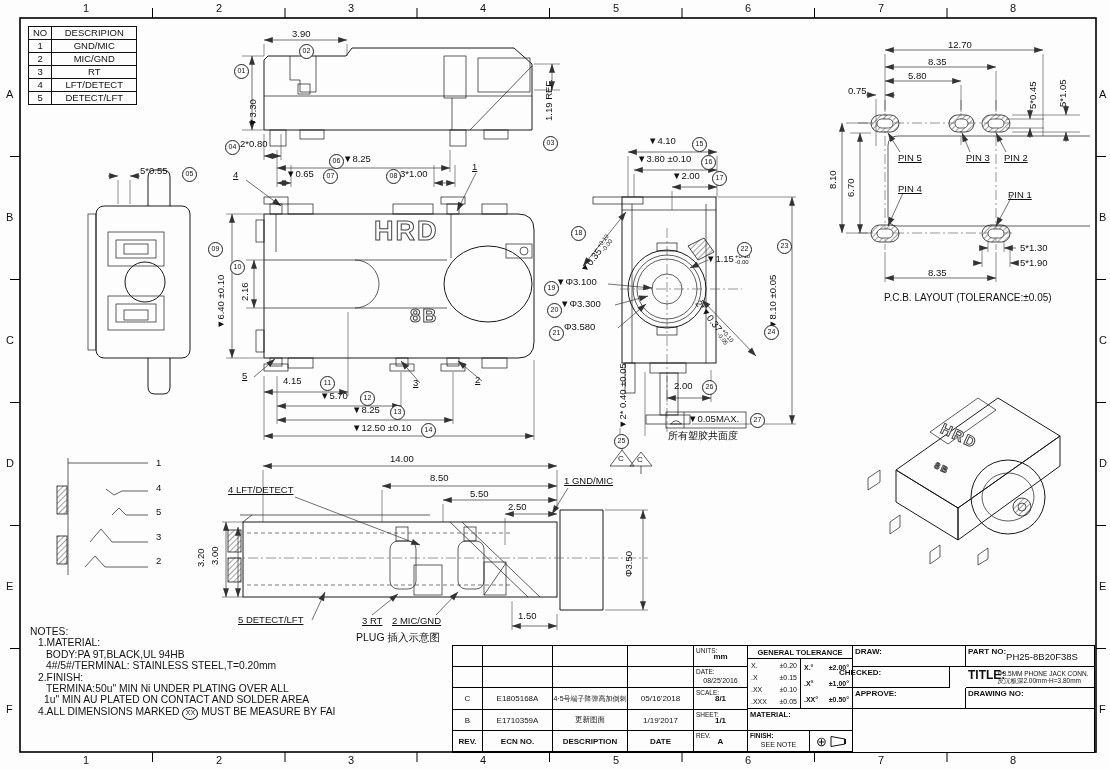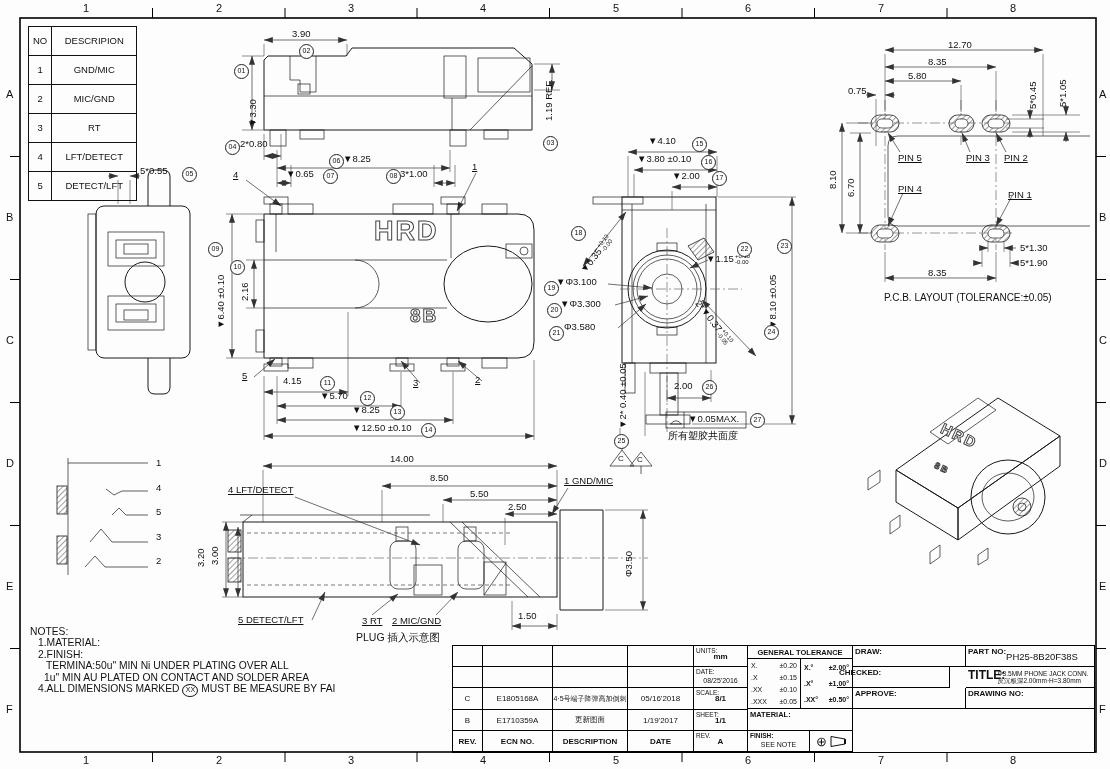--- a/index.html
+++ b/index.html
@@ -10,21 +10,21 @@
   .ul{text-decoration:underline}
   .v{transform:rotate(-90deg);transform-origin:0 100%}
   .bub{position:absolute;width:13px;height:13px;border:1px solid #222;border-radius:50%;font-size:7px;line-height:12px;text-align:center;background:#fdfdfd}
   .tol{display:inline-block;vertical-align:-2px;margin-left:1px;font-size:6px;line-height:6px}
   .tol span{display:block}
   .outline{color:#fff;-webkit-text-stroke:1px #444;font-weight:bold;letter-spacing:2px}
   .notes{position:absolute;left:30px;top:626px;font-size:10.3px;line-height:11.4px}
   .notes div{white-space:nowrap}
   .xx{display:inline-block;border:1px solid #111;border-radius:50%;min-width:14px;height:11px;line-height:10px;font-size:7px;text-align:center;vertical-align:0}
   .pintab{position:absolute;left:28px;top:26px;border-collapse:collapse;font-size:9.5px}
-  .pintab td{border:1px solid #111;text-align:center;padding:8px 4px;height:12px;line-height:12px}
+  .pintab td{border:1px solid #111;text-align:center;padding:0 4px;height:12px;line-height:12px}
   .tblock{position:absolute;left:452px;top:645px;width:641px;height:106px;border:1.5px solid #000;background:#fdfdfd;box-sizing:content-box}
   .cell{position:absolute;border-right:1px solid #000;border-bottom:1px solid #000;box-sizing:border-box;font-size:8px;display:flex;align-items:center;justify-content:center;text-align:center;overflow:hidden}
   .cell .cl{position:absolute;left:2px;top:1px;font-size:6.5px;text-align:left}
   .noline{border-right:none}
   .datum{position:absolute;font-size:8px}
 </style>
 </head>
 <body>
 
 <div class="sheet">
@@ -455,20 +455,22 @@
 <span class="bub" style="left:737px;top:242px">22</span>
 <span class="bub" style="left:777px;top:239px">23</span>
 <span class="bub" style="left:764px;top:325px">24</span>
 <span class="bub" style="left:614px;top:434px">25</span>
 <span class="bub" style="left:702px;top:380px">26</span>
 <span class="bub" style="left:750px;top:413px">27</span>
 
 <div class="notes">
   <div>NOTES:</div>
   <div style="padding-left:8px">1.MATERIAL:</div>
+  <div style="padding-left:16px">BODY:PA 9T,BLACK,UL 94HB</div>
+  <div style="padding-left:16px">4#/5#/TERMINAL: STAINLESS STEEL,T=0.20mm</div>
   <div style="padding-left:8px">2.FINISH:</div>
   <div style="padding-left:16px">TERMINA:50u" MIN Ni UNDER PLATING OVER ALL</div>
   <div style="padding-left:14px">1u" MIN AU PLATED ON CONTACT AND SOLDER AREA</div>
   <div style="padding-left:8px"><span>4.ALL DIMENSIONS MARKED</span> <span class="xx">XX</span> <span>MUST BE MEASURE BY FAI</span></div>
 </div>
 
 <div class="tblock">
 
   <div class="cell" style="left:0;top:0;width:30px;height:21px"></div>
   <div class="cell" style="left:30px;top:0;width:70px;height:21px"></div>

